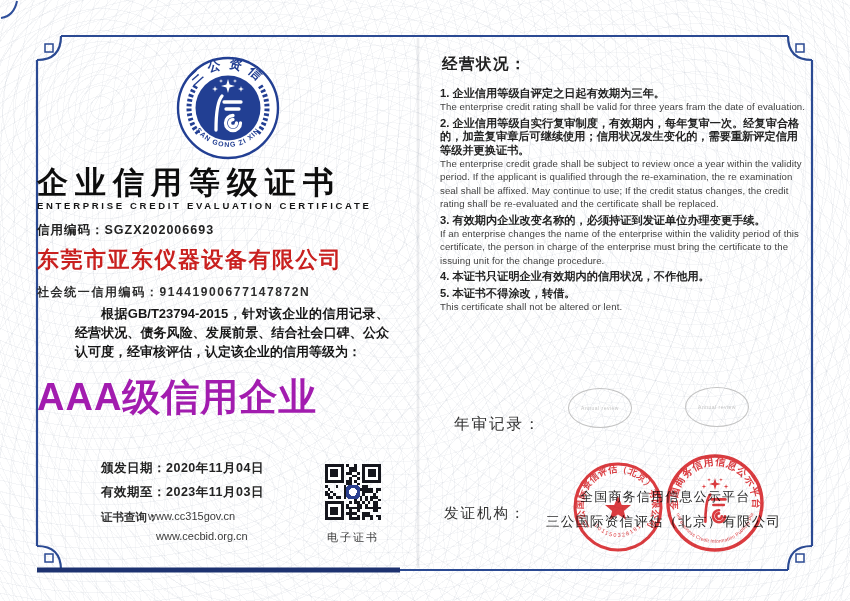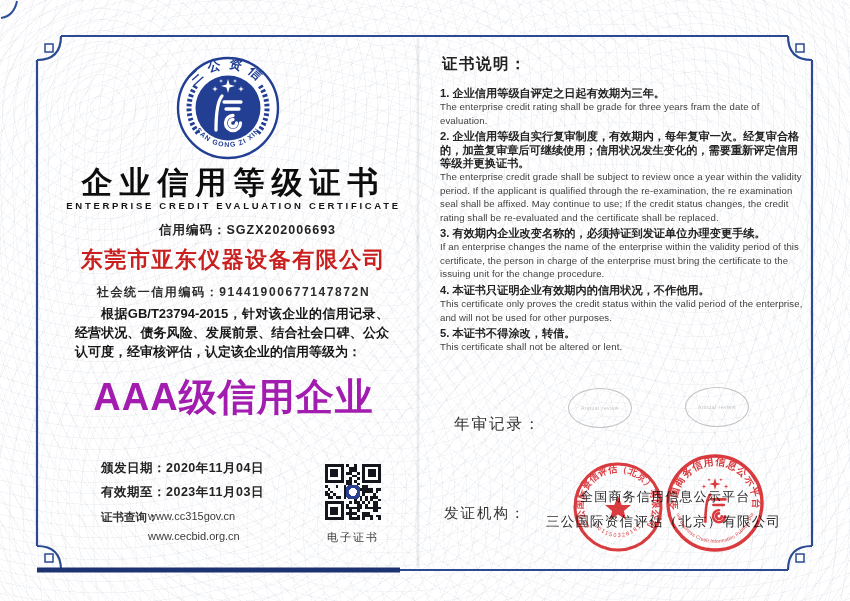--- a/index.html
+++ b/index.html
@@ -12,26 +12,26 @@
       repeating-radial-gradient(circle at 82% 28%, rgba(150,160,178,.09) 0 1px, transparent 1px 12px),
       repeating-radial-gradient(circle at 28% 82%, rgba(150,160,178,.09) 0 1px, transparent 1px 12px),
       repeating-radial-gradient(circle at 72% 88%, rgba(150,160,178,.08) 0 1px, transparent 1px 14px);}
   .frame-svg{position:absolute;left:0;top:0;}
   .fold{position:absolute;left:416px;top:38px;width:4px;height:530px;
     background:linear-gradient(to right, rgba(120,125,140,.00), rgba(120,125,140,.18), rgba(120,125,140,.00));}
   .page{position:absolute;top:36px;height:534px;}
   .page.left{left:37px;width:383px;}
   .page.right{left:428px;width:384px;}
   .abs{position:absolute;}
-  .ctr{left:0;right:0;text-align:center;margin-left:10px;}
+  .ctr{left:0;right:0;text-align:left;}
   
   .emblem{left:139px;top:20px;width:104px;height:104px;}
   .title{top:126px;font-size:31px;font-weight:bold;letter-spacing:7px;color:#0d0d0d;white-space:nowrap;}
   .subtitle{top:164px;font-size:9.5px;font-weight:bold;letter-spacing:2.7px;color:#151515;white-space:nowrap;}
-  .credit-no{top:186px;font-size:12.5px;font-weight:bold;letter-spacing:1px;color:#222;padding-left:28px;}
+  .credit-no{top:186px;font-size:12.5px;font-weight:bold;letter-spacing:1px;color:#222;}
   .company{top:209px;font-size:22px;font-weight:bold;letter-spacing:1.5px;color:#c9201f;white-space:nowrap;}
   .uscc{top:248px;font-size:12px;font-weight:600;letter-spacing:1.6px;color:#2c2c2c;}
   .para{left:38px;top:268px;width:314px;font-size:13px;font-weight:bold;line-height:19px;
     text-align:justify;text-indent:2em;color:#171717;}
   .rating{top:336px;font-family:Liberation Sans, sans-serif;font-size:38px;font-weight:bold;
     color:#a21caf;letter-spacing:1px;white-space:nowrap;}
   .daterow{left:64px;font-size:12.5px;font-weight:bold;color:#222;letter-spacing:.5px;white-space:nowrap;}
   .query-label{left:64px;top:474px;font-size:11.5px;font-weight:600;color:#333;}
   .query-url{left:111px;font-size:11px;color:#3a3a3a;}
   .qr-wrap{left:288px;top:428px;width:56px;height:56px;}
@@ -128,21 +128,21 @@
     <div class="abs ctr credit-no"><span>信用编码：</span><span>SGZX202006693</span></div>
     <div class="abs ctr company">东莞市亚东仪器设备有限公司</div>
     <div class="abs ctr uscc"><span>社会统一信用编码：</span><span>91441900677147872N</span></div>
     <div class="abs para">根据GB/T23794-2015，针对该企业的信用记录、经营状况、债务风险、发展前景、结合社会口碑、公众认可度，经审核评估，认定该企业的信用等级为：</div>
     <div class="abs ctr rating">AAA级信用企业</div>
 
     <div class="abs daterow" style="top:424px;"><span>颁发日期：</span><span>2020年11月04日</span></div>
     <div class="abs daterow" style="top:448px;"><span>有效期至：</span><span>2023年11月03日</span></div>
     <div class="abs query-label">证书查询：</div>
     <div class="abs query-url" style="top:474px;">www.cc315gov.cn</div>
-    <div class="abs query-url" style="top:494px;">www.cecbid.org.cn</div>
+    <div class="abs query-url" style="top:494px;margin-left:8px;">www.cecbid.org.cn</div>
 
     <div class="abs qr-wrap">
       <svg width="56" height="56" viewBox="0 0 21 21" shape-rendering="crispEdges">
           <rect x="8" y="0" width="1" height="1" fill="#15161d"></rect>
           <rect x="11" y="0" width="1" height="1" fill="#15161d"></rect>
           <rect x="9" y="1" width="1" height="1" fill="#15161d"></rect>
           <rect x="10" y="1" width="1" height="1" fill="#15161d"></rect>
           <rect x="11" y="1" width="1" height="1" fill="#15161d"></rect>
           <rect x="9" y="2" width="1" height="1" fill="#15161d"></rect>
           <rect x="10" y="2" width="1" height="1" fill="#15161d"></rect>
@@ -264,31 +264,30 @@
           <rect x="1" y="15" width="5" height="5" fill="#fff"></rect>
           <rect x="2" y="16" width="3" height="3" fill="#15161d"></rect>
           <rect x="8" y="8" width="5" height="5" rx="1" fill="#2a3f8f"></rect>
           <circle cx="10.5" cy="10.5" r="1.4" fill="#fff"></circle>
         </svg>
     </div>
     <div class="abs qr-caption">电子证书</div>
   </div>
 
   <div class="page right">
-    <div class="abs r-heading">证书说明：</div>
+    <div class="abs r-heading">经营状况：</div>
 
     <div class="abs clauses">
       <div class="clause-zh">1. 企业信用等级自评定之日起有效期为三年。</div>
-      <div class="clause-en">The enterprise credit rating shall be grade for three years fram the date of evaluation.</div>
+      <div class="clause-en">The enterprise credit rating shall be valid for three years fram the date of evaluation.</div>
       <div class="clause-zh">2. 企业信用等级自实行复审制度，有效期内，每年复审一次。经复审合格的，加盖复审章后可继续使用；信用状况发生变化的，需要重新评定信用等级并更换证书。</div>
       <div class="clause-en">The enterprise credit grade shall be subject to review once a year within the validity period. If the applicant is qualified through the re-examination, the re examination seal shall be affixed. May continue to use; If the credit status changes, the credit rating shall be re-evaluated and the certificate shall be replaced.</div>
       <div class="clause-zh">3. 有效期内企业改变名称的，必须持证到发证单位办理变更手续。</div>
       <div class="clause-en">If an enterprise changes the name of the enterprise within the validity period of this certificate, the person in charge of the enterprise must bring the certificate to the issuing unit for the change procedure.</div>
       <div class="clause-zh">4. 本证书只证明企业有效期内的信用状况，不作他用。</div>
-      <div class="clause-en">This certificate only proves the credit status within the valid period of the enterprise, and will not be used for other purposes.</div>
       <div class="clause-zh">5. 本证书不得涂改，转借。</div>
       <div class="clause-en">This certificate shall not be altered or lent.</div>
     </div>
 
     <div class="abs annual-label">年审记录：</div>
     <div class="abs oval oval1">
         <span>Annual review</span>
       </div>
     <div class="abs oval oval2">
         <span>Annual review</span>

